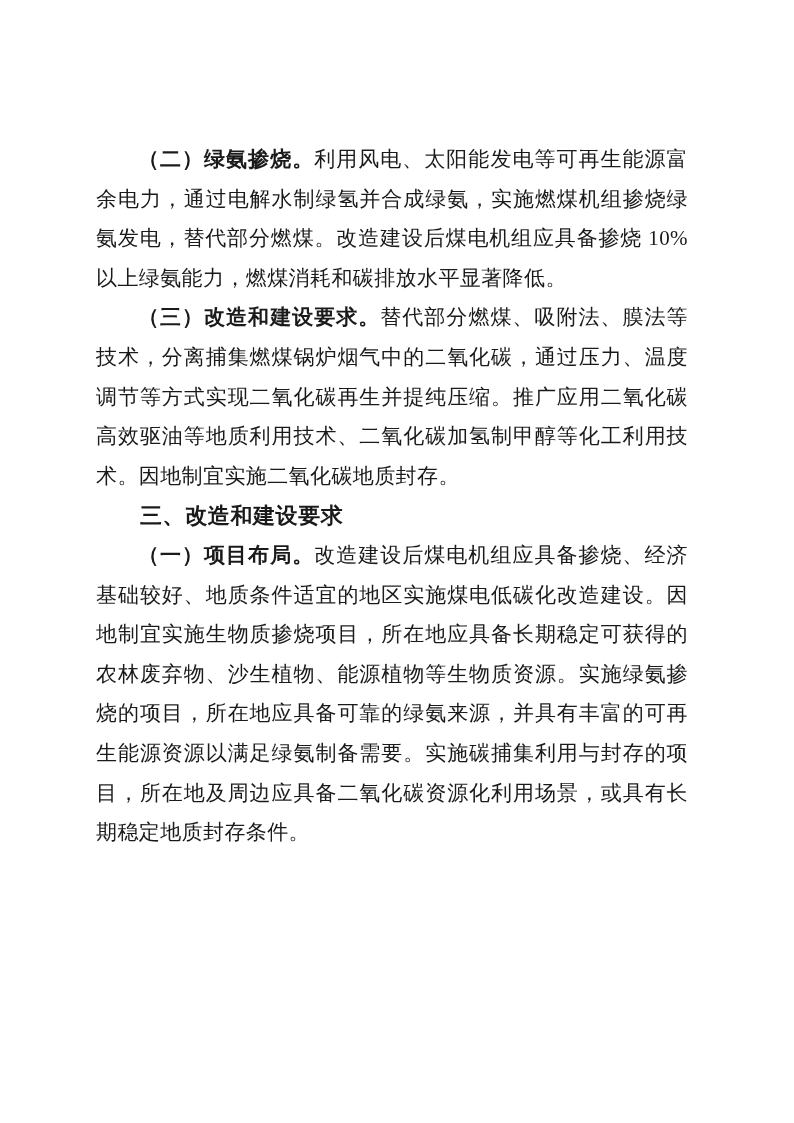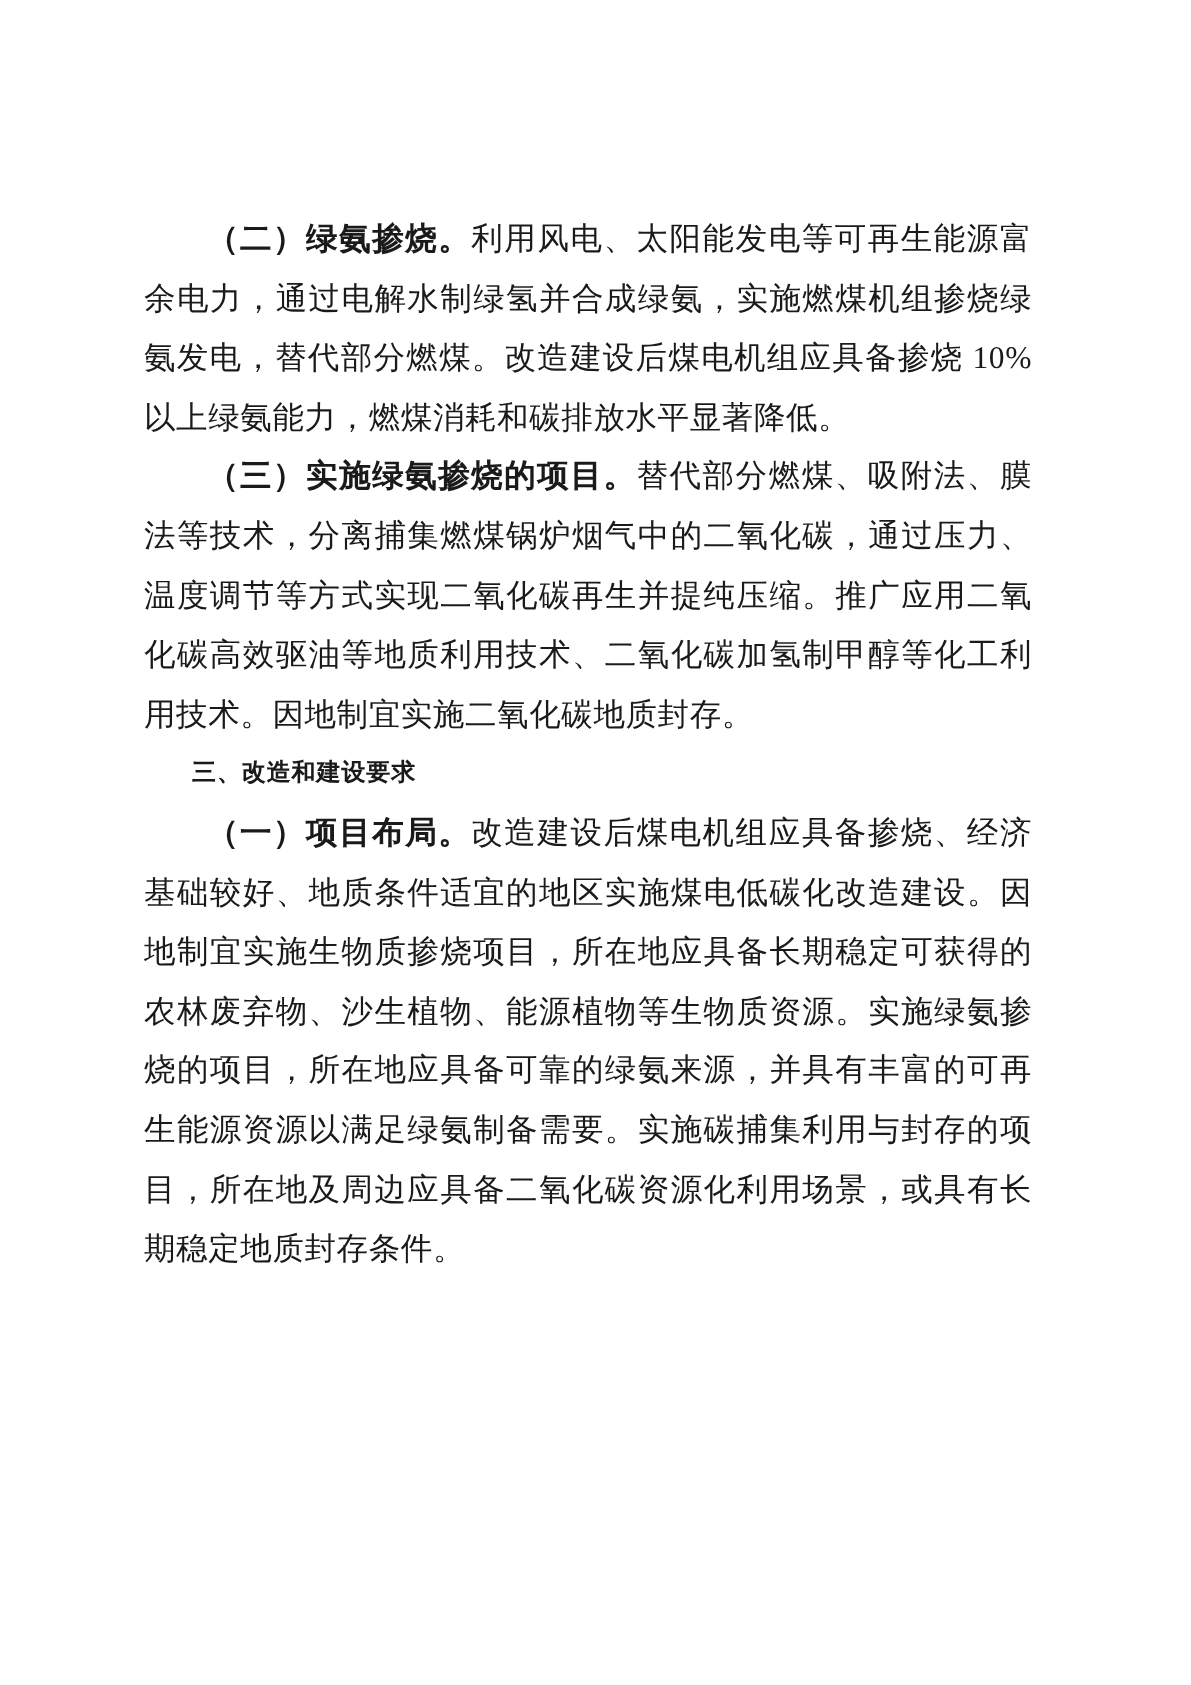--- a/index.html
+++ b/index.html
@@ -32,36 +32,36 @@
     margin: 0;
     text-indent: 2em;
     letter-spacing: 0.4px;
   }
   .para-label {
     font-weight: 700;
   }
   .section-heading {
     margin: 0;
     text-indent: 2em;
-    font-size: 16px;
+    font-size: 22px;
     line-height: 39.6px;
     font-weight: 700;
     font-family: "Liberation Sans", "DejaVu Sans", sans-serif;
     letter-spacing: 0.6px;
   }
 </style>
 </head>
 <body>
 
 <div class="page">
   <div class="content">
 
     <p class="para"><span class="para-label">（二）绿氨掺烧。</span><span>利用风电、太阳能发电等可再生能源富余电力，通过电解水制绿氢并合成绿氨，实施燃煤机组掺烧绿氨发电，替代部分燃煤。改造建设后煤电机组应具备掺烧 10%以上绿氨能力，燃煤消耗和碳排放水平显著降低。</span></p>
 
-    <p class="para"><span class="para-label">（三）实施绿氨掺烧的项目。</span><span>替代部分燃煤、吸附法、膜法等技术，分离捕集燃煤锅炉烟气中的二氧化碳，通过压力、温度调节等方式实现二氧化碳再生并提纯压缩。推广应用二氧化碳高效驱油等地质利用技术、二氧化碳加氢制甲醇等化工利用技术。因地制宜实施二氧化碳地质封存。</span></p>
+    <p class="para"><span class="para-label">（三）改造和建设要求。</span><span>替代部分燃煤、吸附法、膜法等技术，分离捕集燃煤锅炉烟气中的二氧化碳，通过压力、温度调节等方式实现二氧化碳再生并提纯压缩。推广应用二氧化碳高效驱油等地质利用技术、二氧化碳加氢制甲醇等化工利用技术。因地制宜实施二氧化碳地质封存。</span></p>
 
     <h2 class="section-heading">三、改造和建设要求</h2>
 
     <p class="para"><span class="para-label">（一）项目布局。</span><span>改造建设后煤电机组应具备掺烧、经济基础较好、地质条件适宜的地区实施煤电低碳化改造建设。因地制宜实施生物质掺烧项目，所在地应具备长期稳定可获得的农林废弃物、沙生植物、能源植物等生物质资源。实施绿氨掺烧的项目，所在地应具备可靠的绿氨来源，并具有丰富的可再生能源资源以满足绿氨制备需要。实施碳捕集利用与封存的项目，所在地及周边应具备二氧化碳资源化利用场景，或具有长期稳定地质封存条件。</span></p>
 
 
   </div>
 </div>
 
 </body></html>

